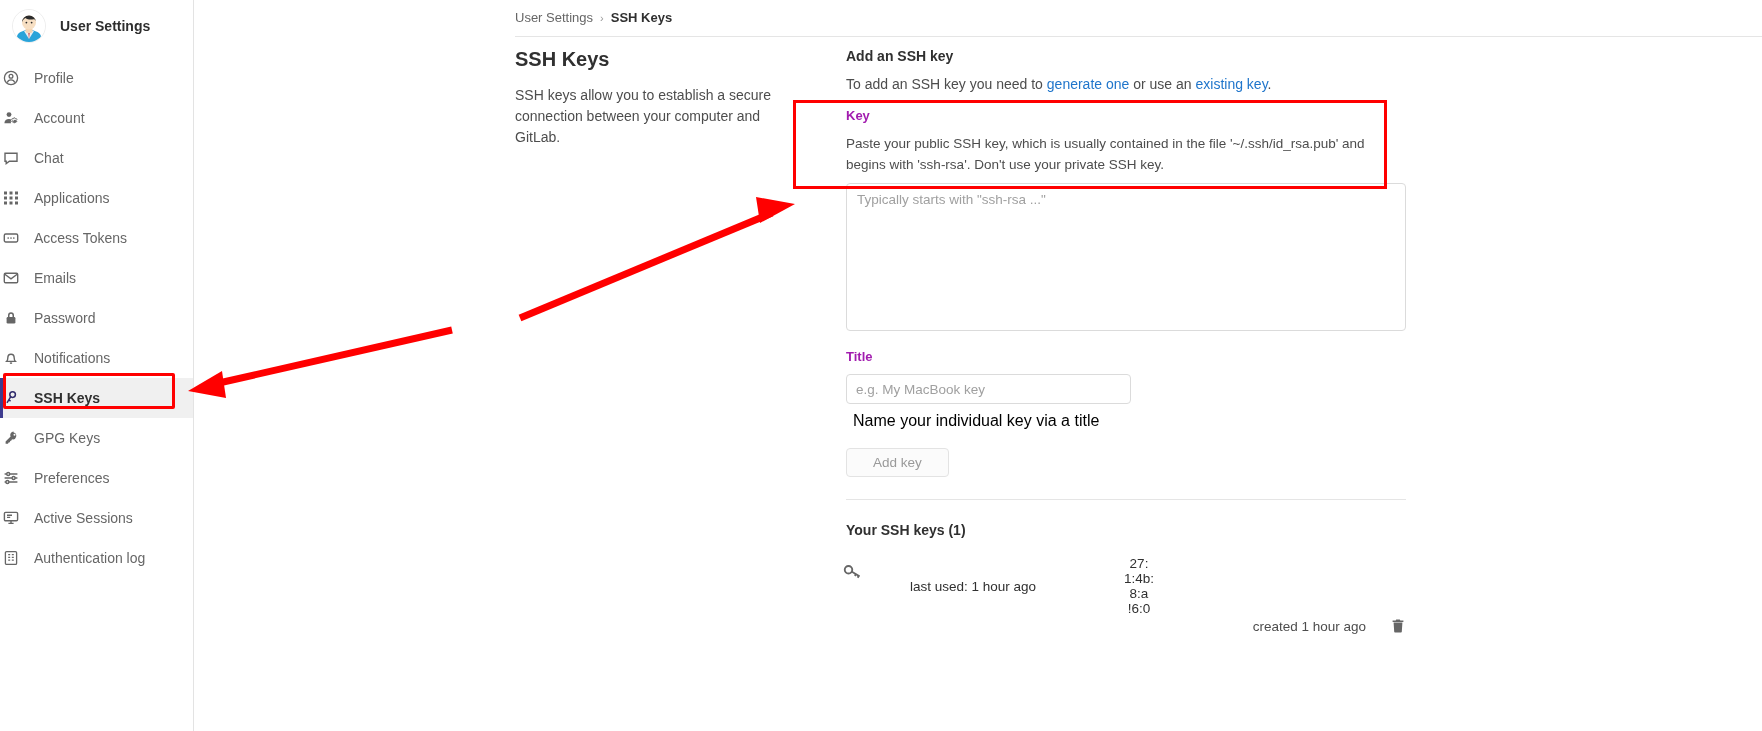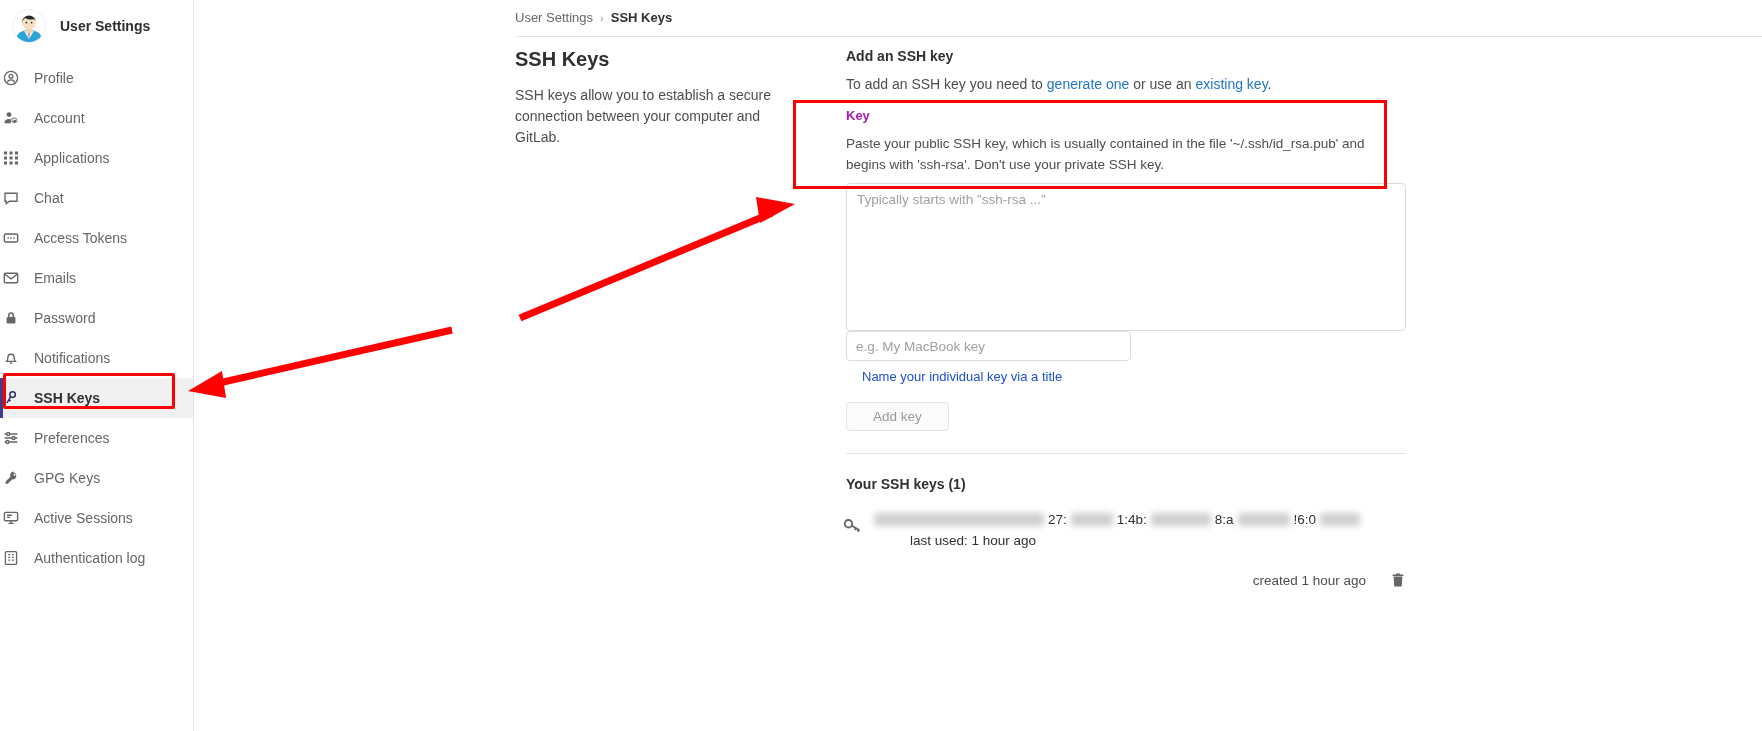--- a/index.html
+++ b/index.html
@@ -213,23 +213,23 @@
     border-radius: 4px;
     padding: 4px 9px;
     font-family: "Liberation Sans", sans-serif;
     font-size: 13.5px;
     color: #4c1d95;
     outline: none;
     background: #fff;
   }
   .title-input::placeholder { color: #a0a0a0; }
   .help-under {
-    font-size: 13px;
-    color: #1d4ed8;
-    margin: 8px 0 0 16px;
+    font-size: 16px;
+    color: #000000;
+    margin: 8px 0 0 7px;
   }
   .btn-addkey {
     margin-top: 18px;
     display: inline-block;
     padding: 6px 26px;
     font-size: 13.5px;
     font-family: "Liberation Sans", sans-serif;
     color: #999;
     background: #fbfbfb;
     border: 1px solid #e3e3e3;
@@ -264,20 +264,21 @@
     color: #666;
   }
   #key-body { margin-left: 26px; }
   .fingerprint-line {
     height: 18px;
     display: flex;
     align-items: center;
     font-size: 13.5px;
     color: #303030;
     white-space: nowrap;
+    flex-direction: column;
   }
   .blurred {
     display: inline-block;
     height: 13px;
     background: #cfcfcf;
     border-radius: 3px;
     filter: blur(3px);
     vertical-align: middle;
     margin: 0 2px;
   }
@@ -366,47 +367,47 @@
           <path d="M1.4 13.2c0-2.6 2-4.2 4.6-4.2 1 0 1.9.2 2.6.6-.5.6-.8 1.4-.8 2.2 0 .5.1 1 .3 1.4z"></path>
           <circle cx="11.8" cy="11.2" r="1.5"></circle>
           <path d="M11.8 7.8l.5 1 1.1-.2.5.9-.8.8.8.8-.5.9-1.1-.2-.5 1h-1l-.5-1-1.1.2-.5-.9.8-.8-.8-.8.5-.9 1.1.2.5-1z" fill="none" stroke="currentColor" stroke-width="0.9"></path>
         </svg>
       </span>
       <span class="nav-label">Account</span>
     </div>
 
     <div class="nav-item">
       <span class="nav-icon">
+        <svg viewBox="0 0 16 16" width="16" height="16" fill="none" stroke="currentColor" stroke-width="1.4">
+          <path d="M2 3.2h12v8H6.4L3.2 13.6V11.2H2z"></path>
+        </svg>
+      </span>
+      <span class="nav-label">Chat</span>
+    </div>
+
+    <div class="nav-item">
+      <span class="nav-icon">
         <svg viewBox="0 0 16 16" width="16" height="16" fill="currentColor">
           <rect x="1" y="1.5" width="3" height="3"></rect>
             <rect x="6.5" y="1.5" width="3" height="3"></rect>
             <rect x="12" y="1.5" width="3" height="3"></rect>
           <rect x="1" y="6.5" width="3" height="3"></rect>
             <rect x="6.5" y="6.5" width="3" height="3"></rect>
             <rect x="12" y="6.5" width="3" height="3"></rect>
           <rect x="1" y="11.5" width="3" height="3"></rect>
             <rect x="6.5" y="11.5" width="3" height="3"></rect>
             <rect x="12" y="11.5" width="3" height="3"></rect>
         </svg>
       </span>
       <span class="nav-label">Applications</span>
     </div>
 
     <div class="nav-item">
       <span class="nav-icon">
         <svg viewBox="0 0 16 16" width="16" height="16" fill="none" stroke="currentColor" stroke-width="1.4">
-          <path d="M2 3.2h12v8H6.4L3.2 13.6V11.2H2z"></path>
-        </svg>
-      </span>
-      <span class="nav-label">Chat</span>
-    </div>
-
-    <div class="nav-item">
-      <span class="nav-icon">
-        <svg viewBox="0 0 16 16" width="16" height="16" fill="none" stroke="currentColor" stroke-width="1.4">
           <rect x="1.3" y="4" width="13.4" height="8" rx="1.4"></rect>
           <circle cx="5.2" cy="8" r="0.85" fill="currentColor" stroke="none"></circle>
           <circle cx="8" cy="8" r="0.85" fill="currentColor" stroke="none"></circle>
           <circle cx="10.8" cy="8" r="0.85" fill="currentColor" stroke="none"></circle>
         </svg>
       </span>
       <span class="nav-label">Access Tokens</span>
     </div>
 
     <div class="nav-item">
@@ -441,41 +442,41 @@
 
     <div class="nav-item active">
       <span class="nav-icon">
         <svg viewBox="0 0 16 16" width="16" height="16" fill="none" stroke="currentColor" stroke-width="1.5">
           <circle cx="9.6" cy="4.6" r="2.8"></circle>
           <path d="M7.8 6.6 4 12.8"></path>
           <path d="M5.6 9.9 7.6 11"></path>
         </svg>
       </span>
       <span class="nav-label">SSH Keys</span>
+    </div>
+
+    <div class="nav-item">
+      <span class="nav-icon">
+        <svg viewBox="0 0 16 16" width="16" height="16" fill="currentColor">
+          <path d="M10.6 1.6a3.4 3.4 0 0 0-3 5l-5 5v2.2h2.4l.6-1.2 1.3-.3.3-1.3 1.2-.6.6-1.1a3.4 3.4 0 1 0 1.6-6.7zm.9 2.2a1 1 0 1 1 0 2 1 1 0 0 1 0-2z"></path>
+        </svg>
+      </span>
+      <span class="nav-label">GPG Keys</span>
     </div>
 
     <div class="nav-item">
       <span class="nav-icon">
         <svg viewBox="0 0 16 16" width="16" height="16" fill="none" stroke="currentColor" stroke-width="1.4">
           <path d="M1.6 4h12.8M1.6 8h12.8M1.6 12h12.8"></path>
           <circle cx="5.2" cy="4" r="1.5" fill="#fff"></circle>
           <circle cx="10.6" cy="8" r="1.5" fill="#fff"></circle>
           <circle cx="4.4" cy="12" r="1.5" fill="#fff"></circle>
         </svg>
       </span>
       <span class="nav-label">Preferences</span>
-    </div>
-
-    <div class="nav-item">
-      <span class="nav-icon">
-        <svg viewBox="0 0 16 16" width="16" height="16" fill="currentColor">
-          <path d="M10.6 1.6a3.4 3.4 0 0 0-3 5l-5 5v2.2h2.4l.6-1.2 1.3-.3.3-1.3 1.2-.6.6-1.1a3.4 3.4 0 1 0 1.6-6.7zm.9 2.2a1 1 0 1 1 0 2 1 1 0 0 1 0-2z"></path>
-        </svg>
-      </span>
-      <span class="nav-label">GPG Keys</span>
     </div>
 
     <div class="nav-item">
       <span class="nav-icon">
         <svg viewBox="0 0 16 16" width="16" height="16" fill="none" stroke="currentColor" stroke-width="1.4">
           <rect x="1.4" y="2.4" width="13.2" height="8.4" rx="1.2"></rect>
           <path d="M5.4 13.4h5.2M8 10.8v2.6"></path>
           <path d="M4 5.2h5M4 7.4h3.2"></path>
         </svg>
       </span>
@@ -515,20 +516,21 @@
 
     <p class="form-intro">
       <span>To add an SSH key you need to </span><a href="#">generate one</a><span> or use an </span><a href="#">existing key</a><span>.</span>
     </p>
 
     <label class="field-label">Key</label>
     <p class="field-help">Paste your public SSH key, which is usually contained in the file '~/.ssh/id_rsa.pub' and begins with 'ssh-rsa'. Don't use your private SSH key.</p>
 
     <textarea class="key-textarea" placeholder="Typically starts with &quot;ssh-rsa ...&quot;" style=""></textarea>
 
+    <label class="field-label" style="margin-top:18px;">Title</label>
     <input class="title-input" type="text" placeholder="e.g. My MacBook key" style="">
     <p class="help-under">Name your individual key via a title</p>
 
     <button class="btn-addkey">Add key</button>
 
     <div id="keys-divider"></div>
     <div id="keys-heading">Your SSH keys (1)</div>
 
     <div id="key-row">
       <span id="key-icon">

